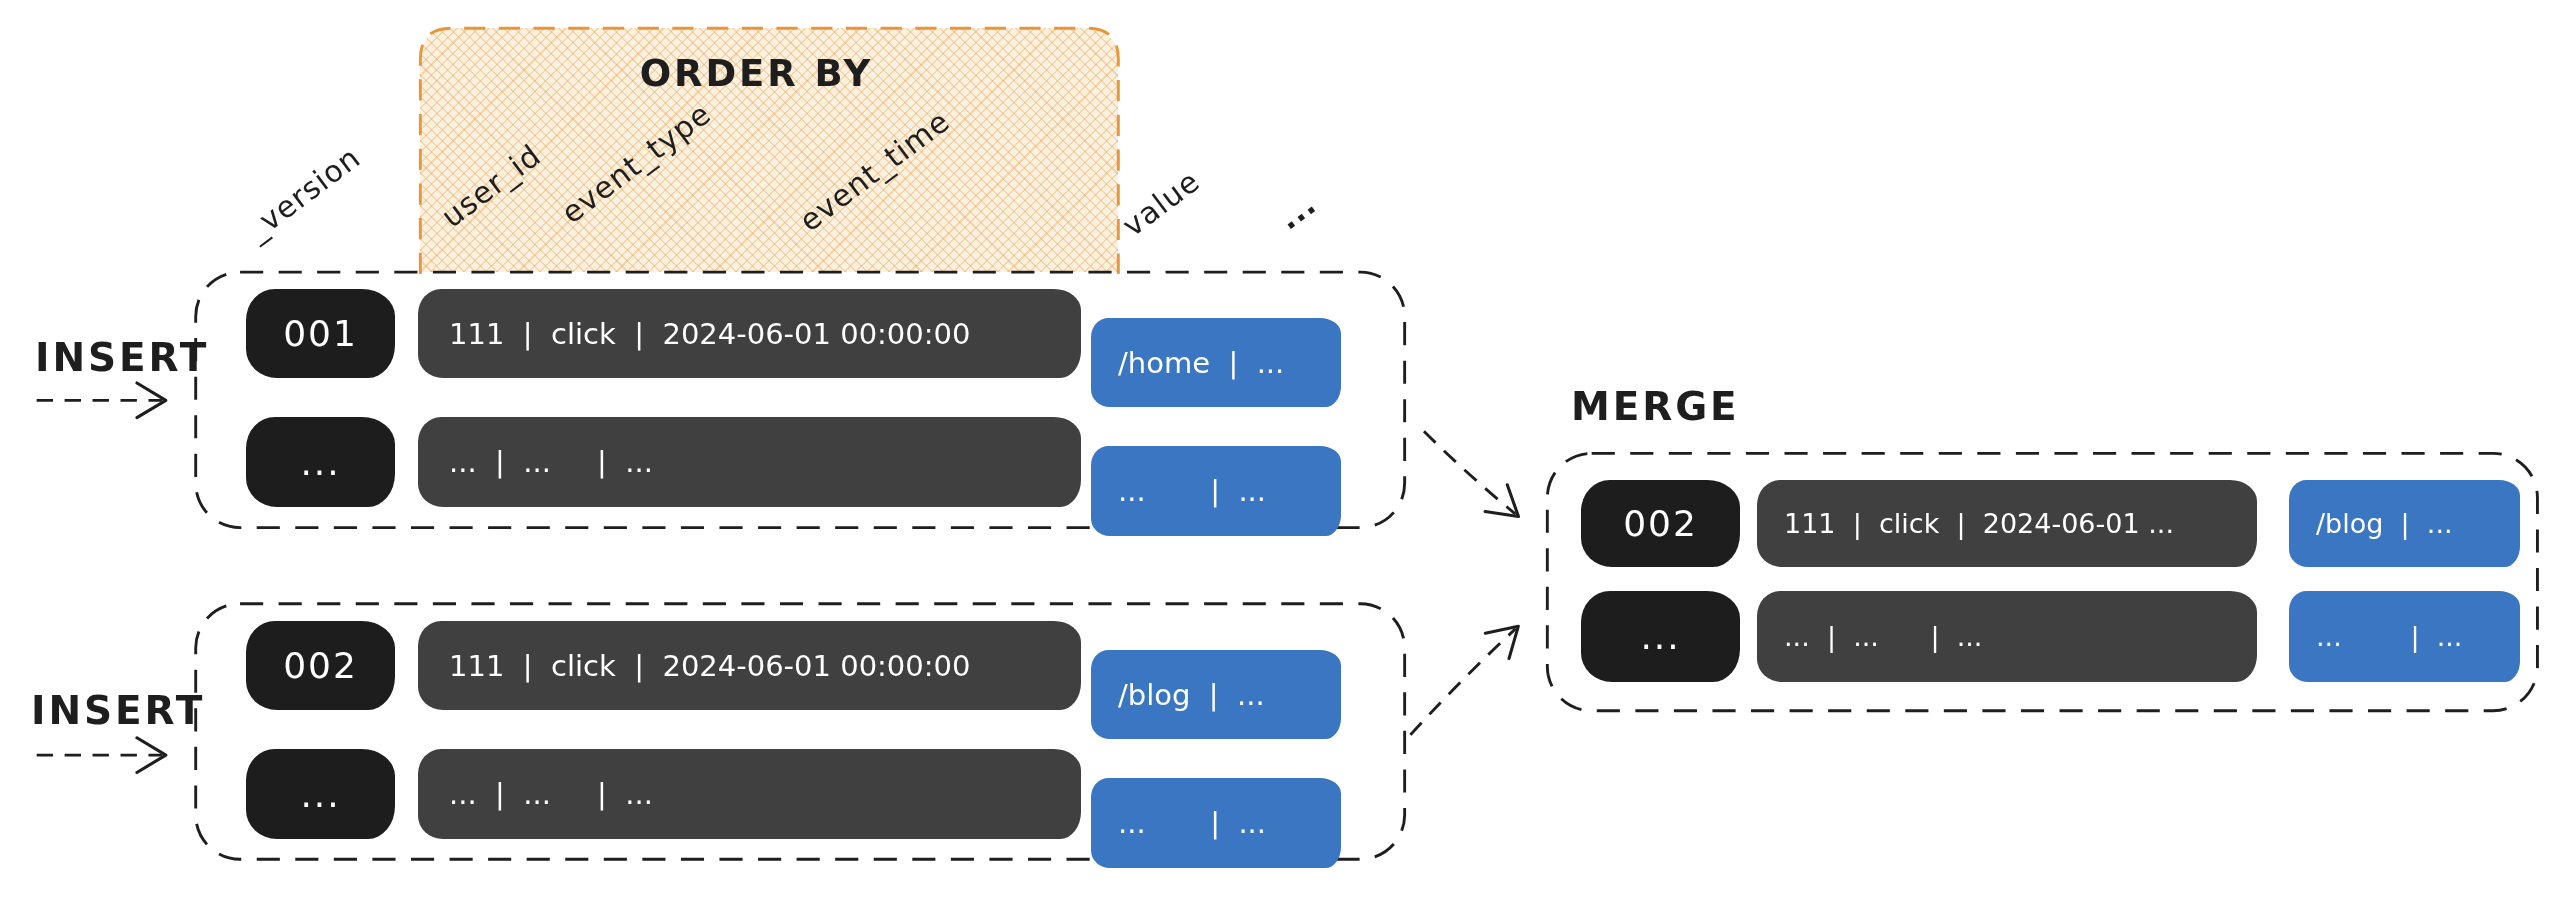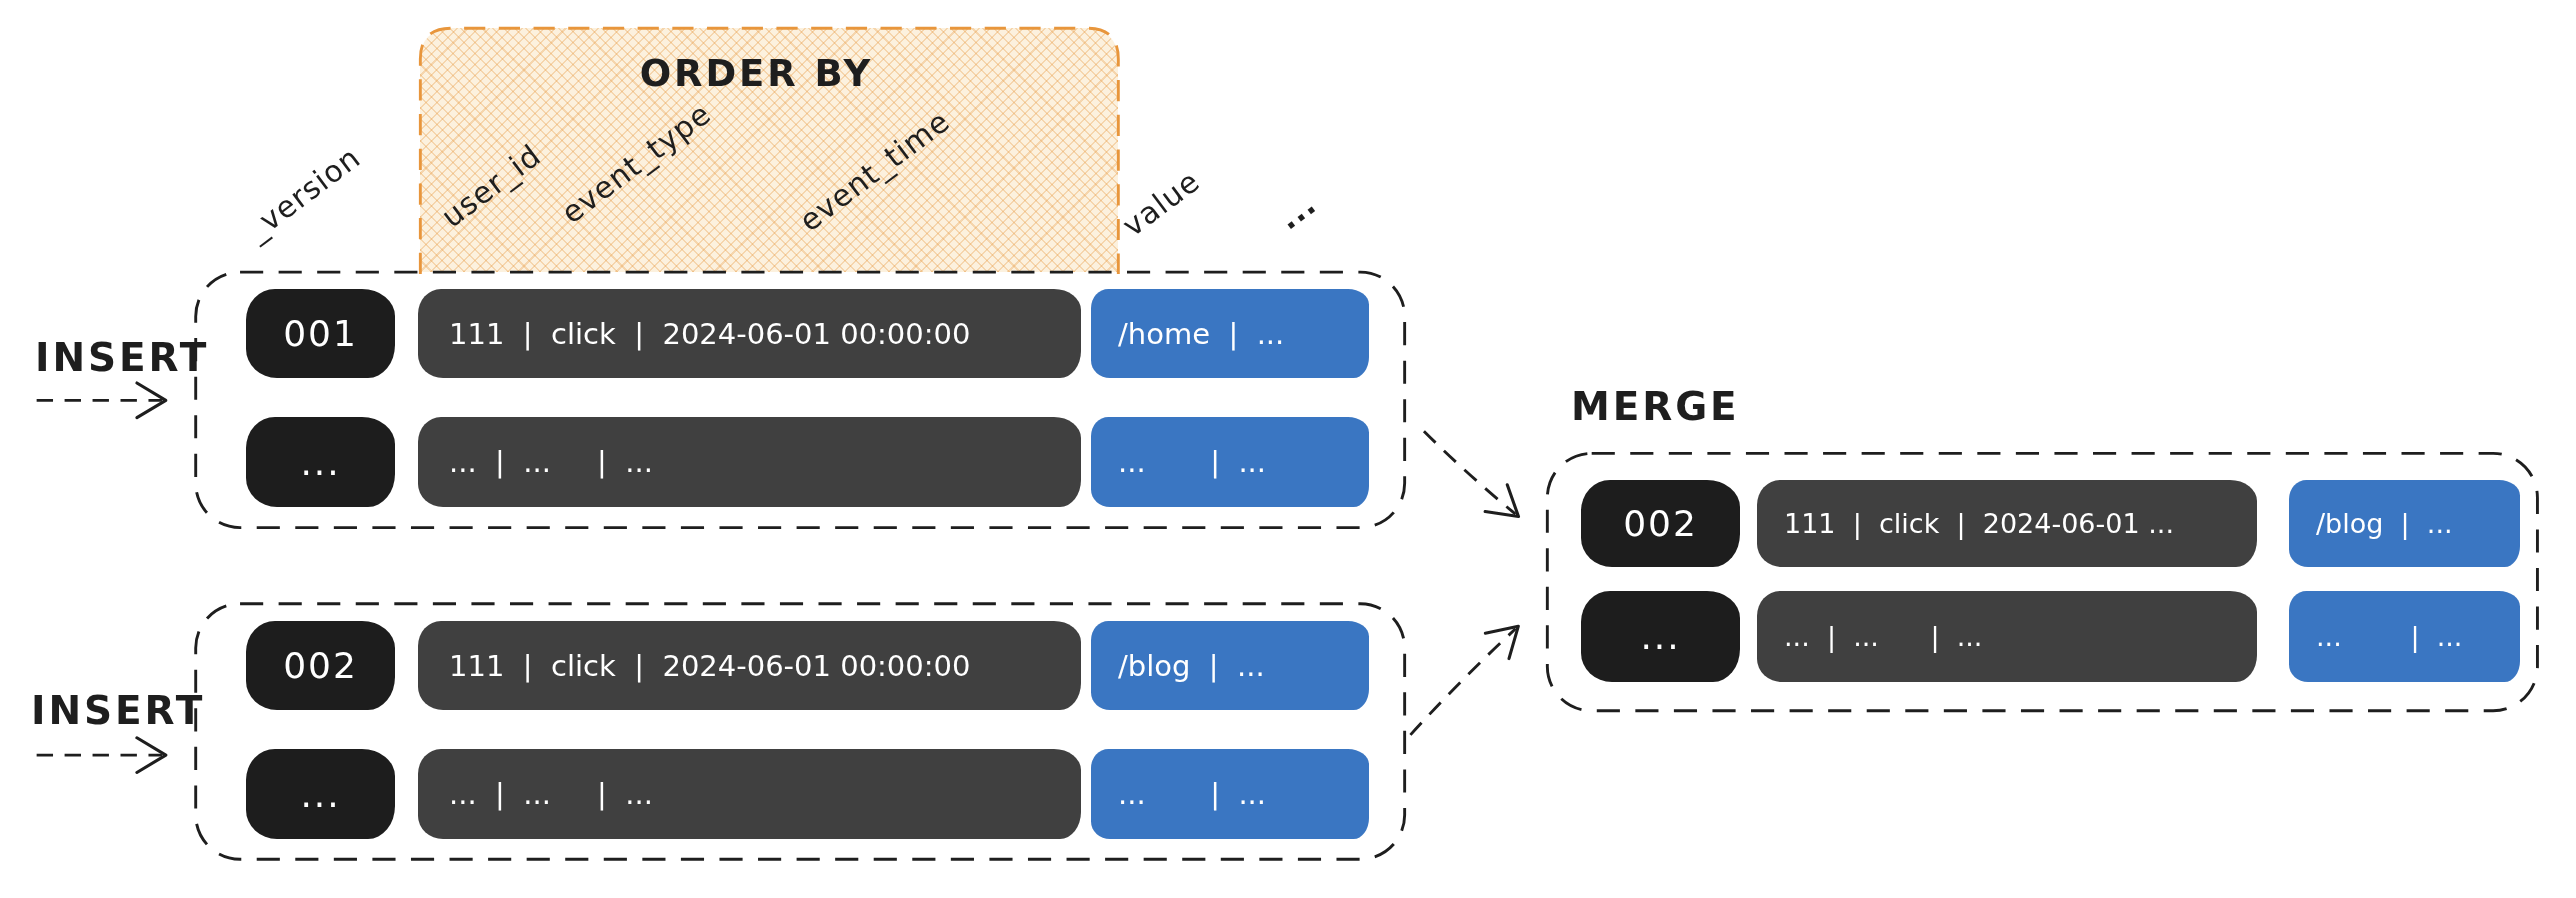--- a/index.html
+++ b/index.html
@@ -70,21 +70,21 @@
     background:#3a76c2;padding-left:27px;
     border-radius:17.4px 21px 15.4px 19px / 19px 15.4px 21px 17.4px;
   }
   
   .part-insert1 .row1 .pill,
   .part-insert2 .row1 .pill{top:17.4px;height:89px;}
   .part-insert1 .row2 .pill,
   .part-insert2 .row2 .pill{top:145px;height:90px;}
   .part-insert1 .pill-version,.part-insert2 .pill-version{left:50px;width:149px;}
   .part-insert1 .pill-ordered,.part-insert2 .pill-ordered{left:222px;width:663px;}
-  .part-insert1 .pill-value,.part-insert2 .pill-value{left:895px;width:278px;}
+  .part-insert1 .pill-value,.part-insert2 .pill-value{left:895px;width:250px;margin-top:29px;}
   
   .part-merged .row1 .pill{top:27px;height:87px;}
   .part-merged .row2 .pill{top:138px;height:91px;}
   .part-merged .pill-version{left:34px;width:159px;}
   .part-merged .pill-ordered{left:210px;width:500px;font-size:27px;padding-left:27px;}
   .part-merged .pill-value{left:742px;width:231px;font-size:27px;}
   
   .overlay{position:absolute;left:0;top:0;z-index:1;pointer-events:none;}
 </style>
 </head>

